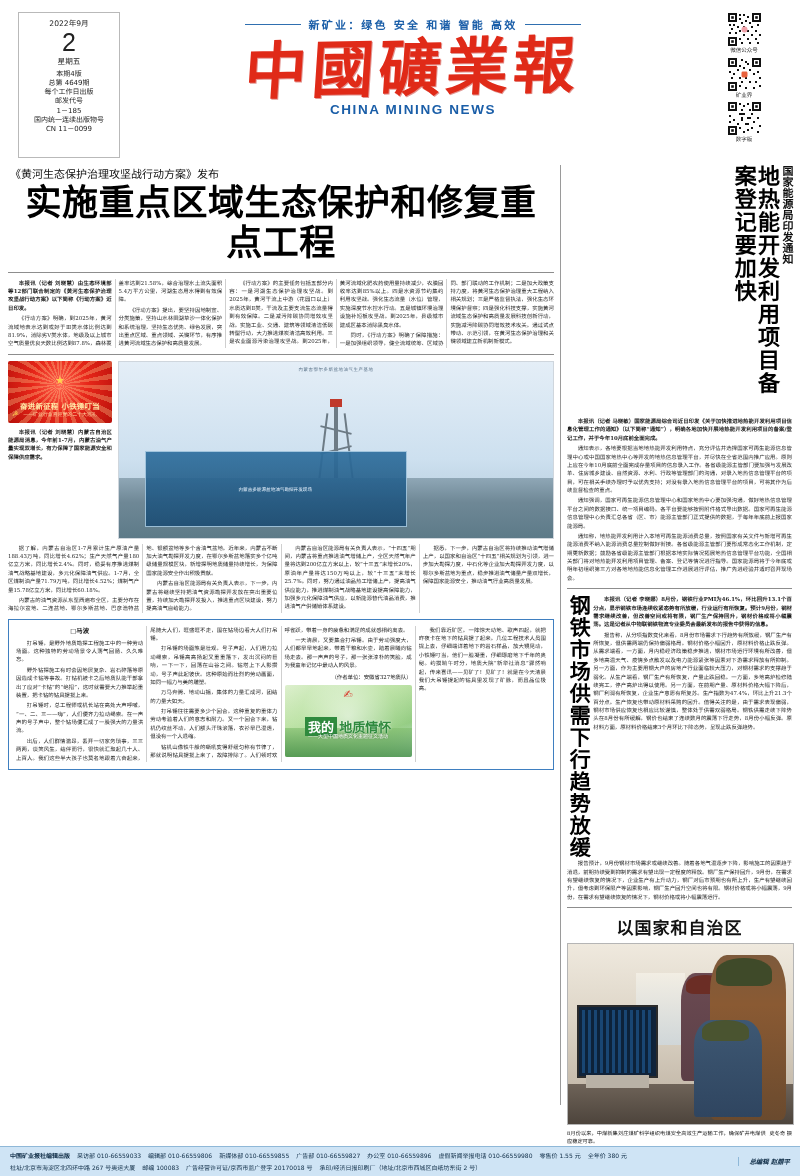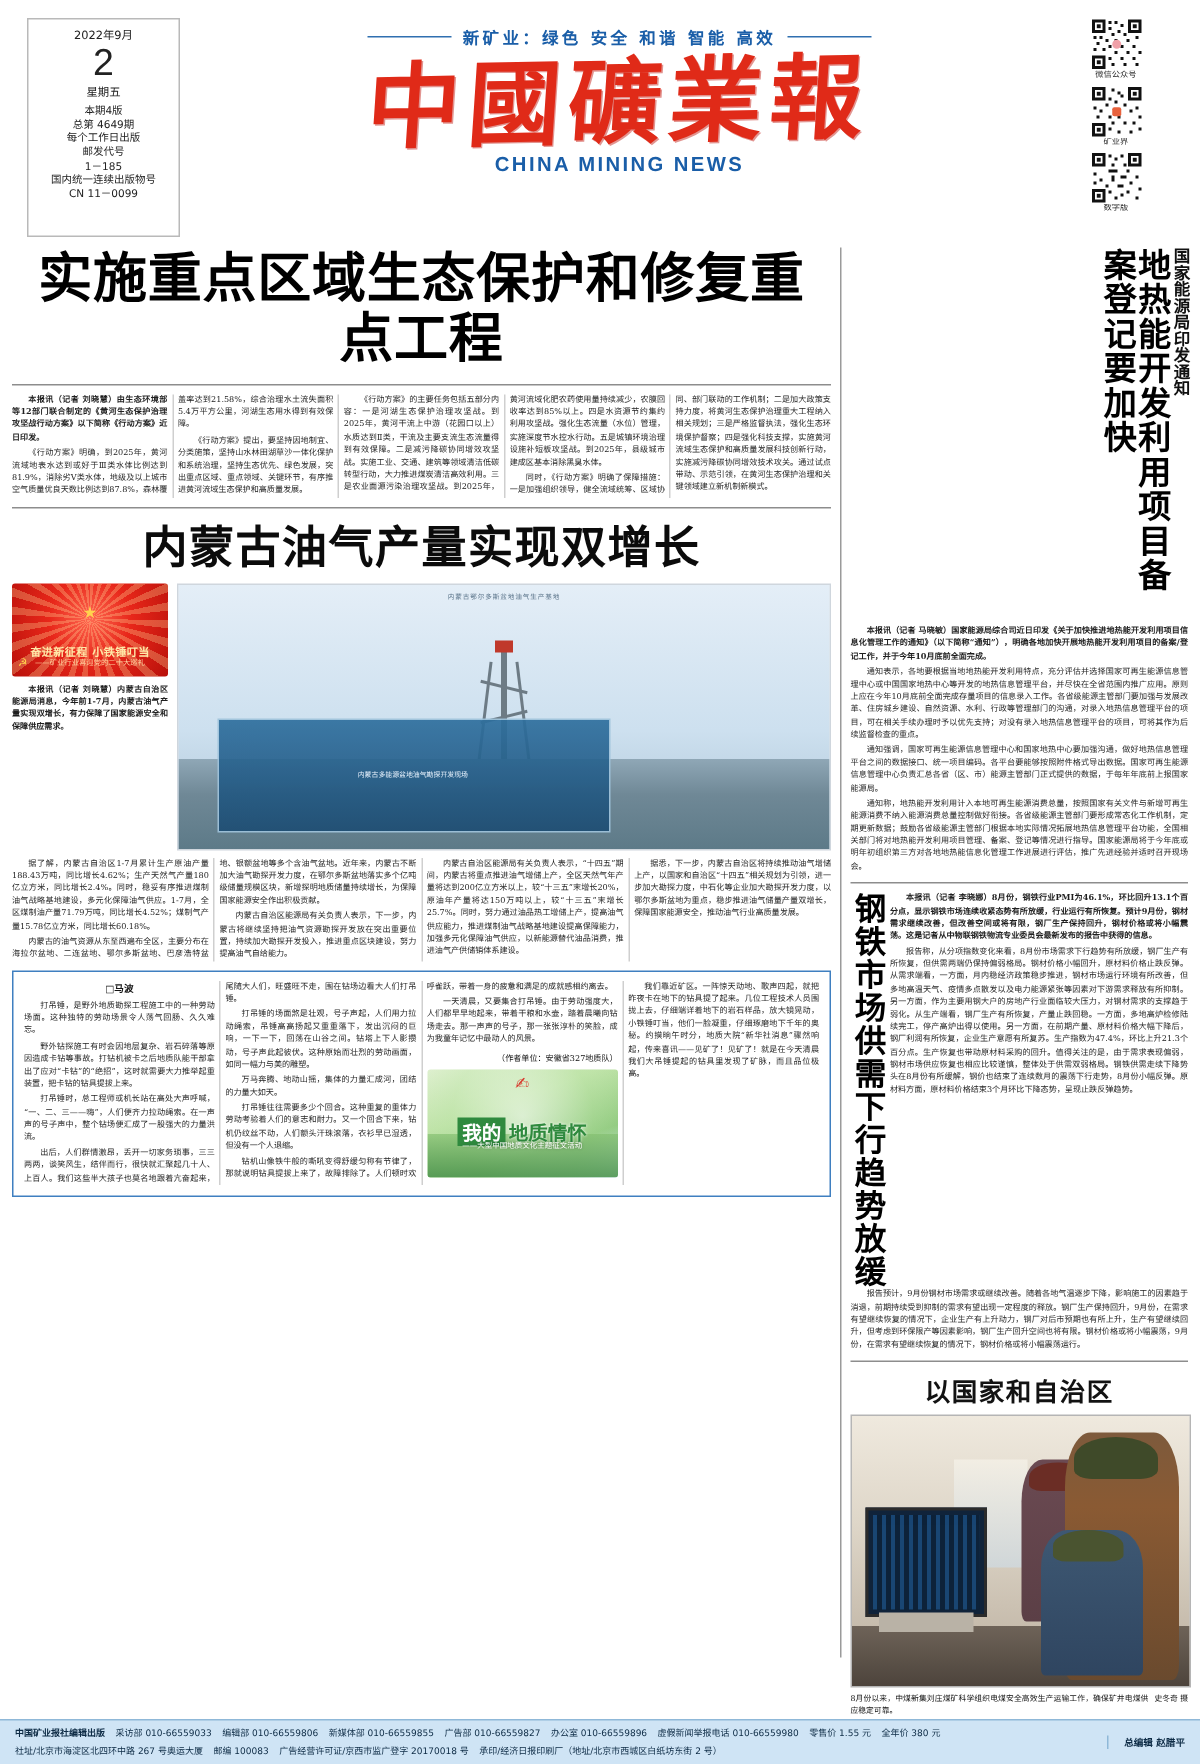--- a/index.html
+++ b/index.html
@@ -188,21 +188,21 @@
   
   .footer{
     position:absolute;left:0;right:0;bottom:0;height:30px;
     background:#cfe4f5;border-top:1px solid #8fb8d8;
     display:flex;align-items:center;padding:0 10px;box-sizing:border-box;
   }
   .footer-main{flex:1;font-size:6px;line-height:1.9;color:#0d2b45;}
   .footer-main b{font-weight:700;}
   .footer-right{
     border-left:1px solid #8fb8d8;padding-left:10px;margin-left:8px;
-    font-size:6.4px;font-weight:700;color:#0d2b45;white-space:nowrap;
+    font-size:6.4px;font-weight:700;color:#0d2b45;white-space:nowrap;font-style:italic;
   }
   .sp{display:inline-block;width:7px;}
 </style>
 </head>
 <body>
 
 <div class="page">
 
   <div class="masthead">
 
@@ -385,35 +385,35 @@
       </div>
     </div>
   </div>
 
 
   <div class="body-wrap">
 
     <div class="col-left">
 
       <div>
+        <div class="kicker">《黄河生态保护治理攻坚战行动方案》发布</div>
         <div class="lead-head">实施重点区域生态保护和修复重点工程</div>
         <div class="hr-thin"></div>
         <div class="cols5">
           <p class="bodytext lede">本报讯（记者 刘晓慧）由生态环境部等12部门联合制定的《黄河生态保护治理攻坚战行动方案》以下简称《行动方案》近日印发。</p>
           <p class="bodytext">《行动方案》明确，到2025年，黄河流域地表水达到或好于Ⅲ类水体比例达到81.9%，消除劣Ⅴ类水体，地级及以上城市空气质量优良天数比例达到87.8%，森林覆盖率达到21.58%，综合治理水土流失面积5.4万平方公里，河湖生态用水得到有效保障。</p>
           <p class="bodytext">《行动方案》提出，要坚持因地制宜、分类施策，坚持山水林田湖草沙一体化保护和系统治理，坚持生态优先、绿色发展，突出重点区域、重点领域、关键环节，有序推进黄河流域生态保护和高质量发展。</p>
           <p class="bodytext">《行动方案》的主要任务包括五部分内容：一是河湖生态保护治理攻坚战。到2025年，黄河干流上中游（花园口以上）水质达到Ⅱ类，干流及主要支流生态流量得到有效保障。二是减污降碳协同增效攻坚战。实施工业、交通、建筑等领域清洁低碳转型行动，大力推进煤炭清洁高效利用。三是农业面源污染治理攻坚战。到2025年，黄河流域化肥农药使用量持续减少，农膜回收率达到85%以上。四是水资源节约集约利用攻坚战。强化生态流量（水位）管理，实施深度节水控水行动。五是城镇环境治理设施补短板攻坚战。到2025年，县级城市建成区基本消除黑臭水体。</p>
           <p class="bodytext">同时，《行动方案》明确了保障措施：一是加强组织领导，健全流域统筹、区域协同、部门联动的工作机制；二是加大政策支持力度，将黄河生态保护治理重大工程纳入相关规划；三是严格监督执法，强化生态环境保护督察；四是强化科技支撑，实施黄河流域生态保护和高质量发展科技创新行动，实施减污降碳协同增效技术攻关。通过试点带动、示范引领，在黄河生态保护治理和关键领域建立新机制新模式。</p>
         </div>
       </div>
 
       <div class="hr-thin"></div>
 
       <div>
-        <div class="head2">内蒙古油气产量实现双增长</div>
 
         <div class="mg-row">
           <div class="mg-left">
             <div class="redbanner">
               <div class="rays"></div>
               <div class="star">★</div>
               <div class="rb-emb">☭</div>
               <div class="rb-txt">
                 <div class="rb-main">奋进新征程 小铁锤叮当</div>
                 <div class="rb-sub">——矿业行业喜迎党的二十大巡礼</div>

